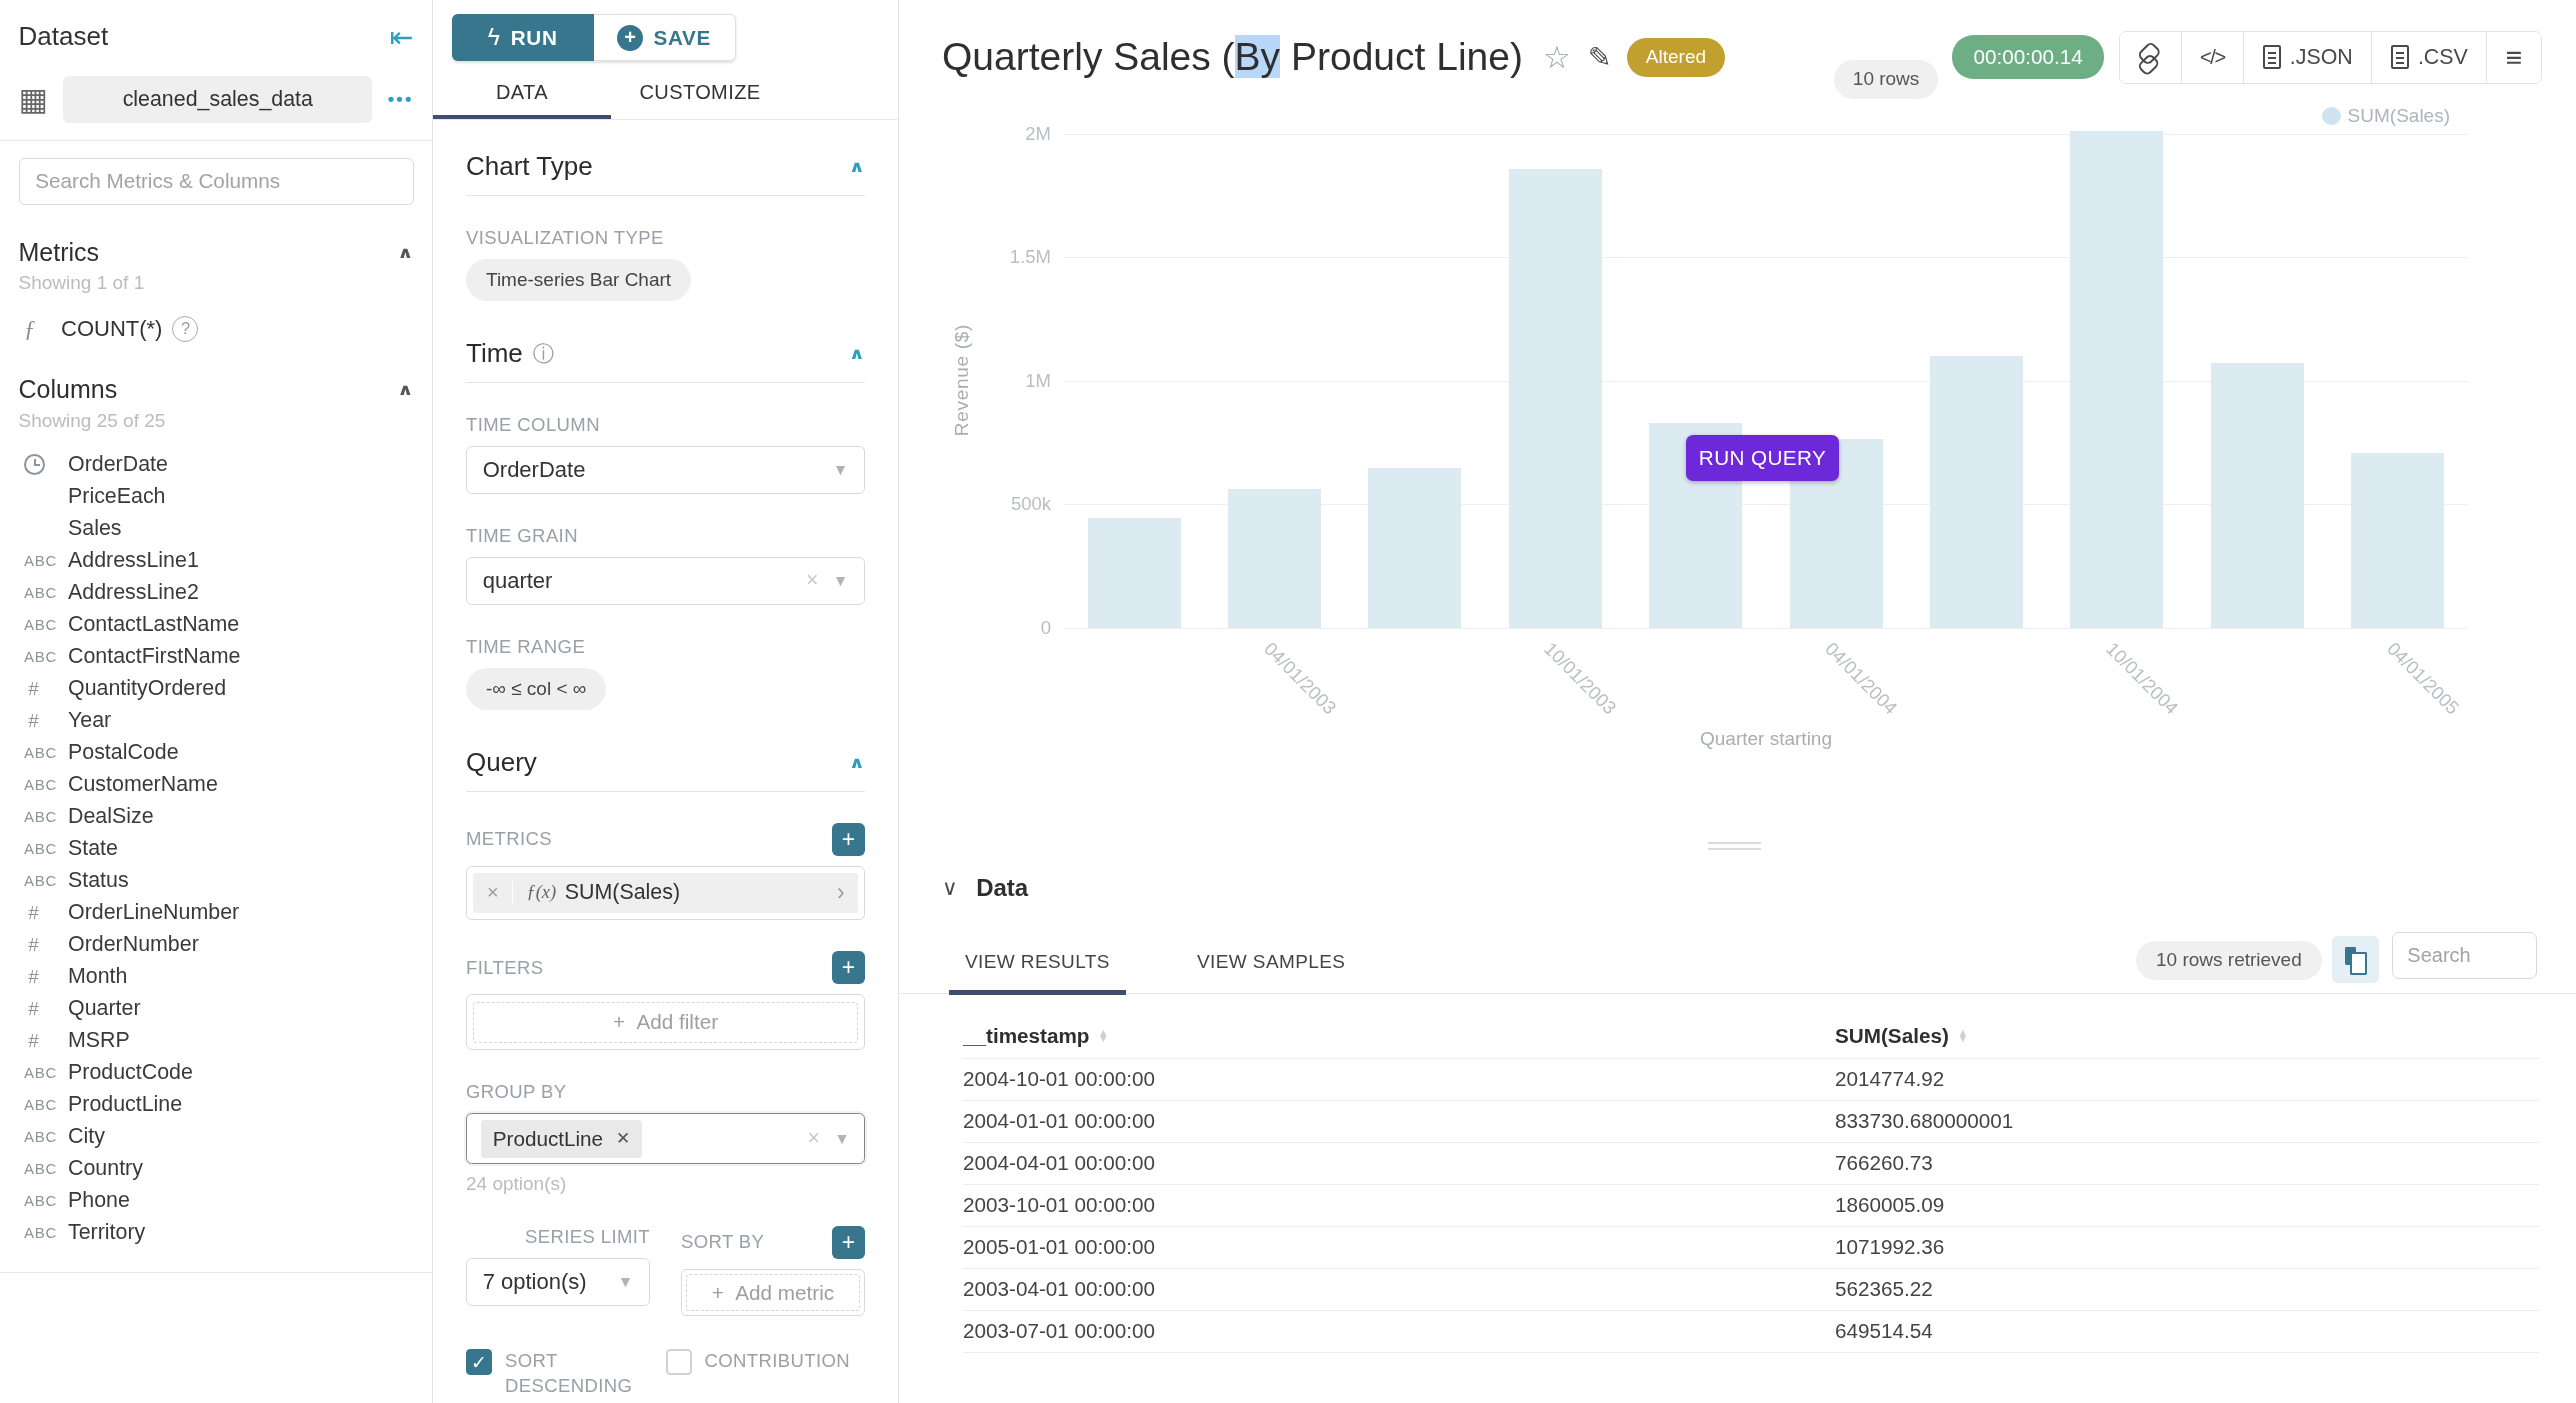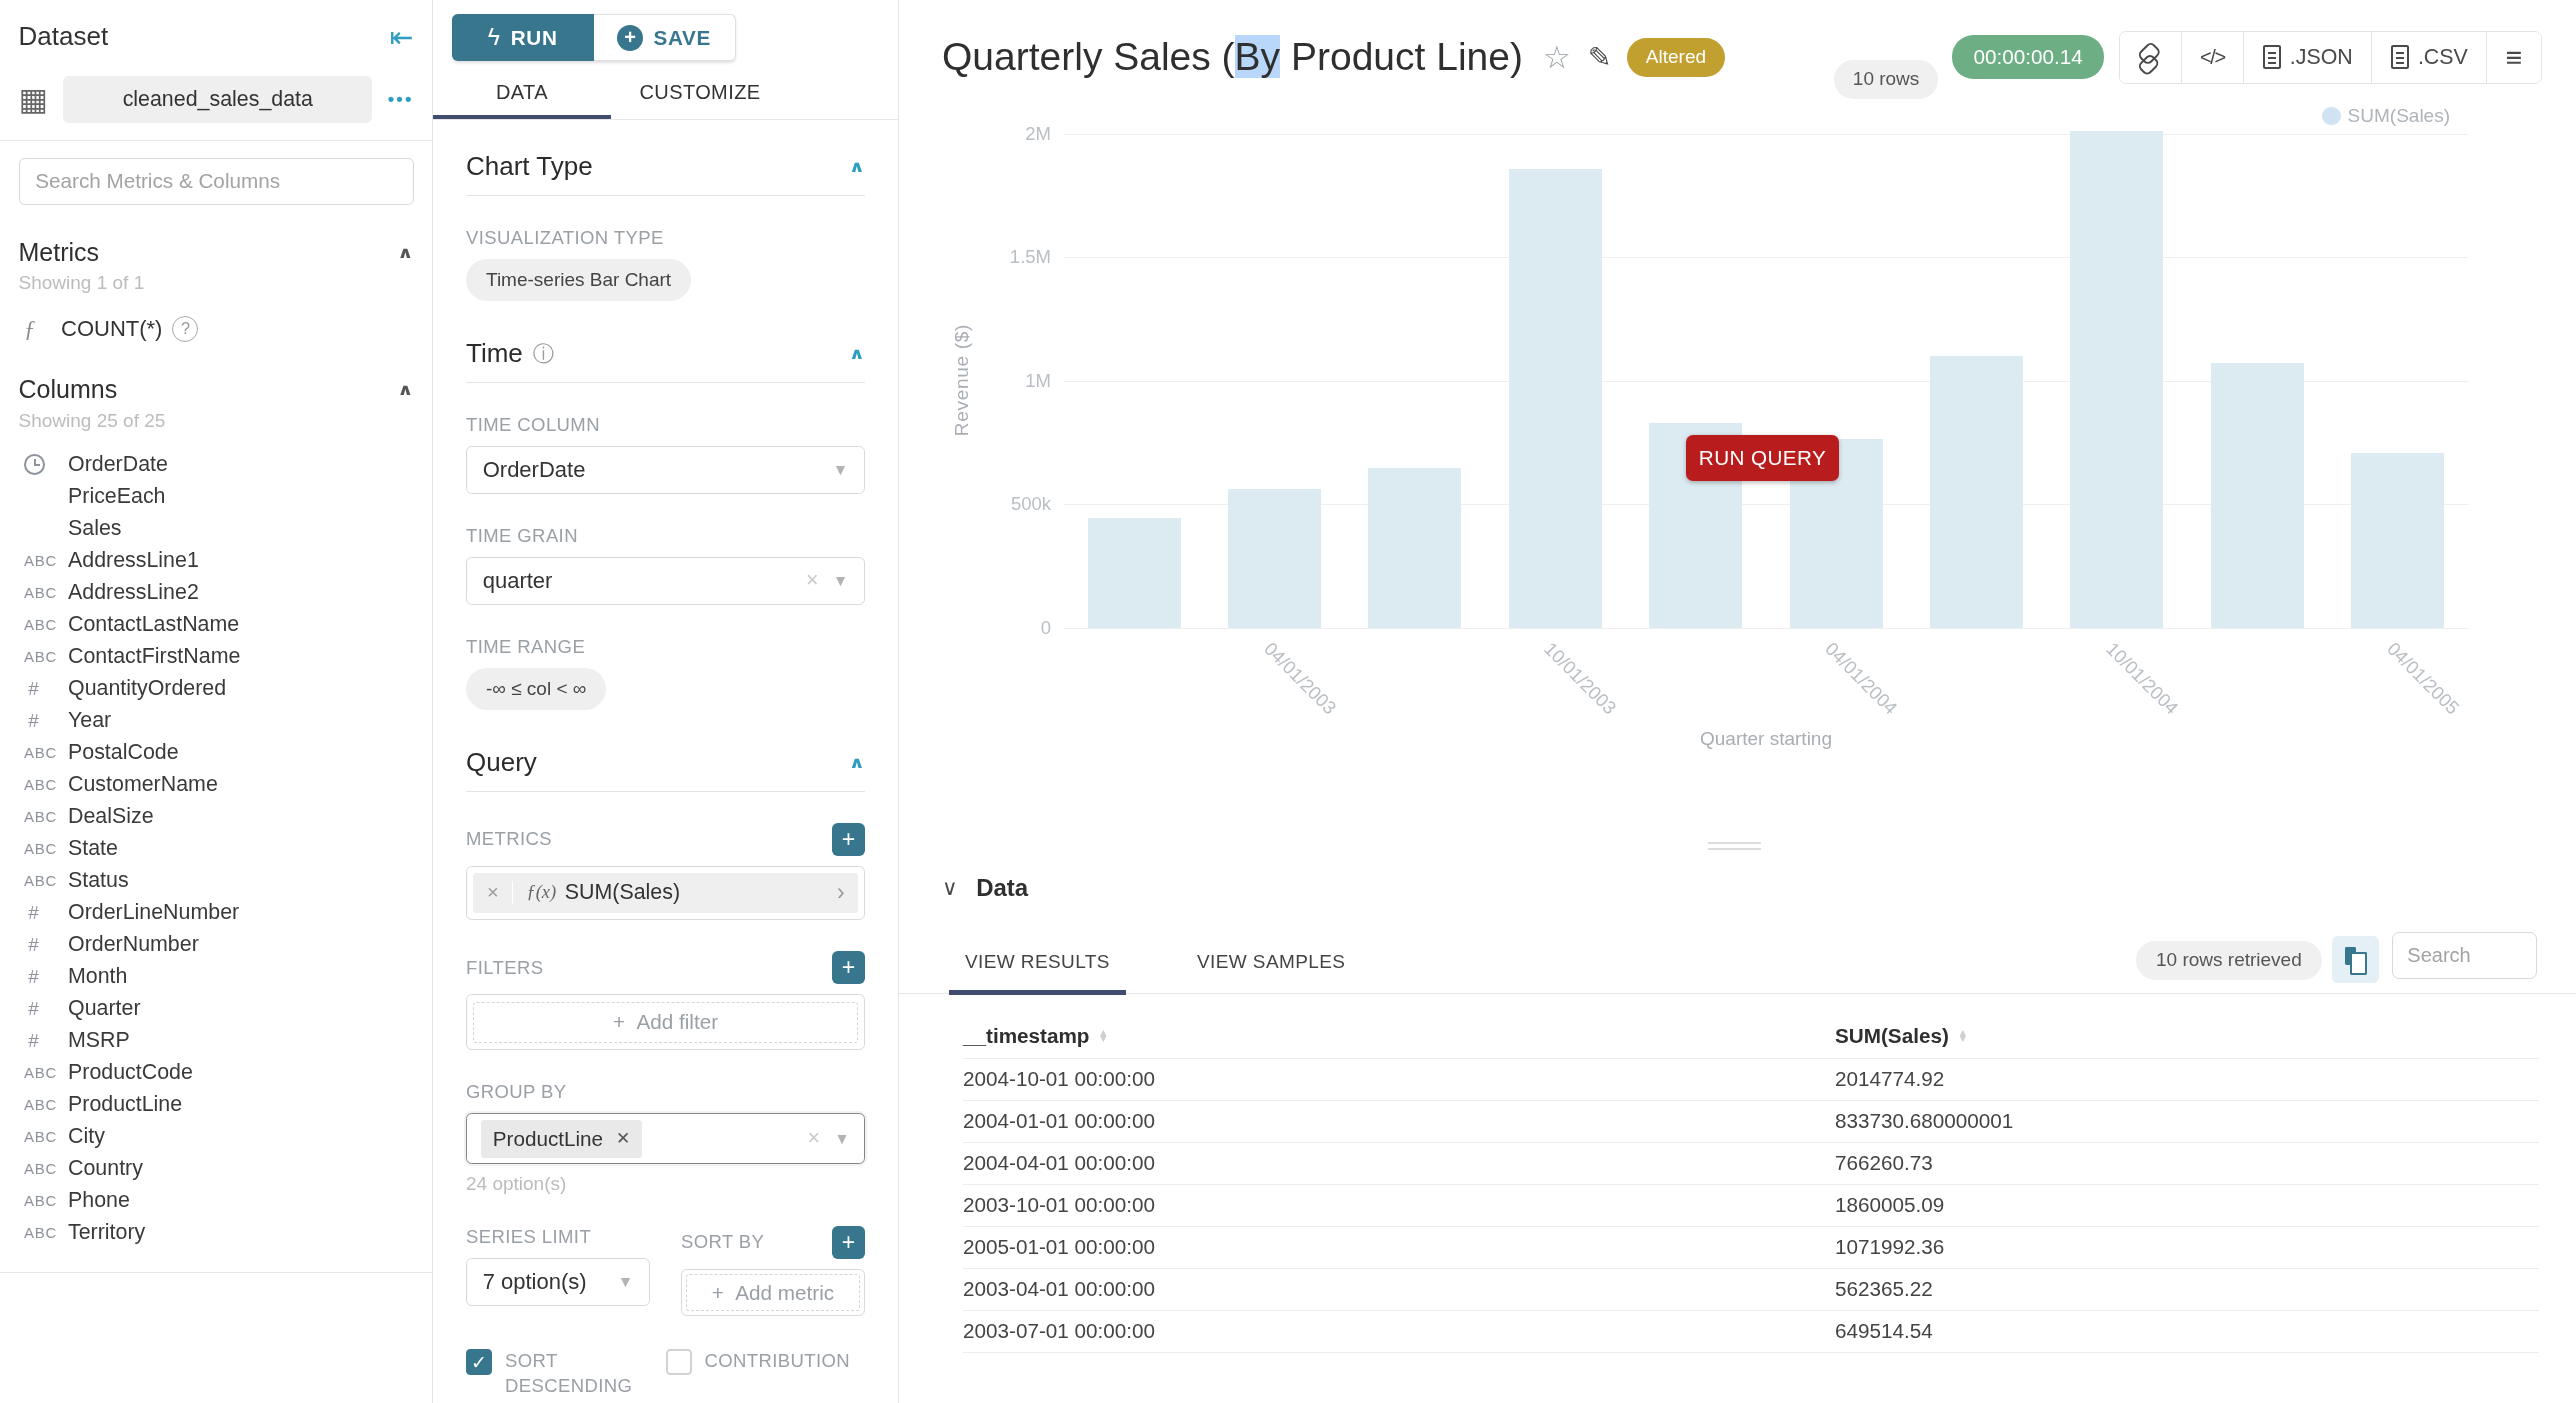--- a/index.html
+++ b/index.html
@@ -89,21 +89,21 @@
   .dashed-outer { border:1.4px solid #d9d9d9; border-radius:5.7px; padding:6.4px; margin-top:10px; }
   .dashed-inner { border:1.4px dashed #d5d5d5; border-radius:3.6px; height:41px; display:flex;
     align-items:center; justify-content:center; gap:11.4px; color:#9aa0a6; font-size:20.7px; }
   .groupby { border:1.4px solid #858585; border-radius:5.7px; box-shadow:0 0 0 2.1px rgba(0,0,0,.05);
     height:51px; display:flex; align-items:center; padding:0 14.3px; margin-top:10px; }
   .gb-tag { background:#e9e9e9; border-radius:3.6px; padding:7.1px 11.4px; font-size:20.7px; color:#333;
     display:flex; align-items:center; gap:13px; }
   .gb-tag b { font-size:17px; color:#555; }
   .helper { font-size:19px; color:#bcbcbc; margin-top:8.6px; }
   .two-col { display:flex; gap:31px; margin-top:31px; }
-  .two-col > div { flex:1; }
+  .two-col > div { flex:1;text-align:right; }
   .cb-row { display:flex; margin-top:33px; }
   .cb-block { flex:1; display:flex; gap:13px; }
   .checkbox { width:26px; height:26px; border-radius:4.3px; flex:0 0 26px; }
   .checkbox.checked { background:#37768d; color:#fff; font-size:19px; display:flex;
     align-items:center; justify-content:center; }
   .checkbox.unchecked { border:2.1px solid #d2d2d2; background:#fff; }
   .cb-label { font-size:18.5px; color:#9aa0a6; letter-spacing:0.4px; line-height:1.35; max-width:121px; }
 
   
   .main { position:absolute; left:899px; top:0; width:1677px; height:1404px; }
@@ -142,21 +142,21 @@
   .plot { position:absolute; left:165px; top:56px; width:1404px; height:494px; }
   .gridline { position:absolute; left:0; right:0; height:0.7px; background:#efefef; }
   .ytick { position:absolute; right:calc(100% + 13px); transform:translateY(-50%);
     font-size:18.5px; color:#b9bfc4; white-space:nowrap; }
   .bar { position:absolute; bottom:0; width:93px; background:#dceaf1; }
   .xtick { position:absolute; font-size:18.5px; color:#b9bfc4; white-space:nowrap;
     transform:rotate(45deg); transform-origin:top left; top:504px; }
   .xaxis-title { position:absolute; left:165px; width:1404px; text-align:center; top:650px;
     font-size:19px; color:#a8aeb4; }
   .run-query-btn { position:absolute; left:787px; top:357px; width:153px; height:46px;
-    background:#b91c1c; color:#fff; border:none; border-radius:7.1px; font-size:20.7px;
+    background:#6d28d9; color:#fff; border:none; border-radius:7.1px; font-size:20.7px;
     letter-spacing:0.4px; cursor:pointer; box-shadow:0 1.4px 4.3px rgba(0,0,0,.25); font-family:inherit; }
   .resize-handle { position:absolute; left:809px; top:764px; width:53px; cursor:row-resize; }
   .resize-handle div { height:2.1px; background:#dcdcdc; margin-bottom:4.3px; }
 
   
   .data-section { position:absolute; left:0; top:874px; width:1677px; height:530px; }
   .ds-head { display:flex; align-items:center; padding-left:43px; gap:18.5px; }
   .ds-chev { font-size:21.4px; color:#4a4a4a; }
   .ds-title { font-size:24px; color:#2f2f2f; font-weight:bold; }
   .ds-tabs-row { position:relative; margin-top:28.5px; border-bottom:0.7px solid #e8e8e8; height:63px; }

